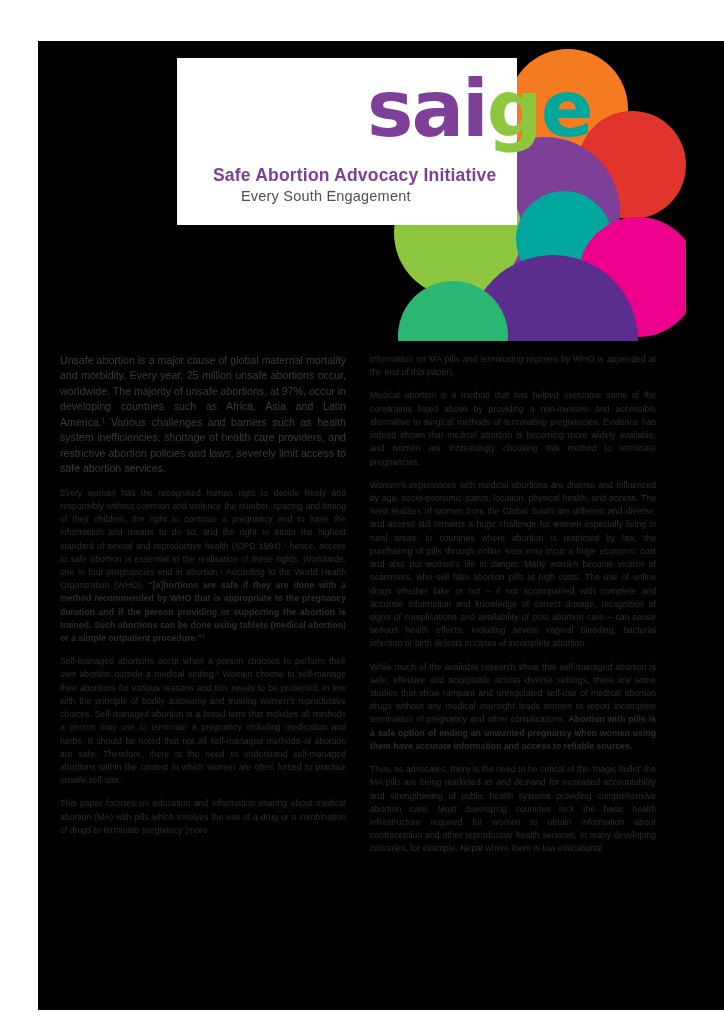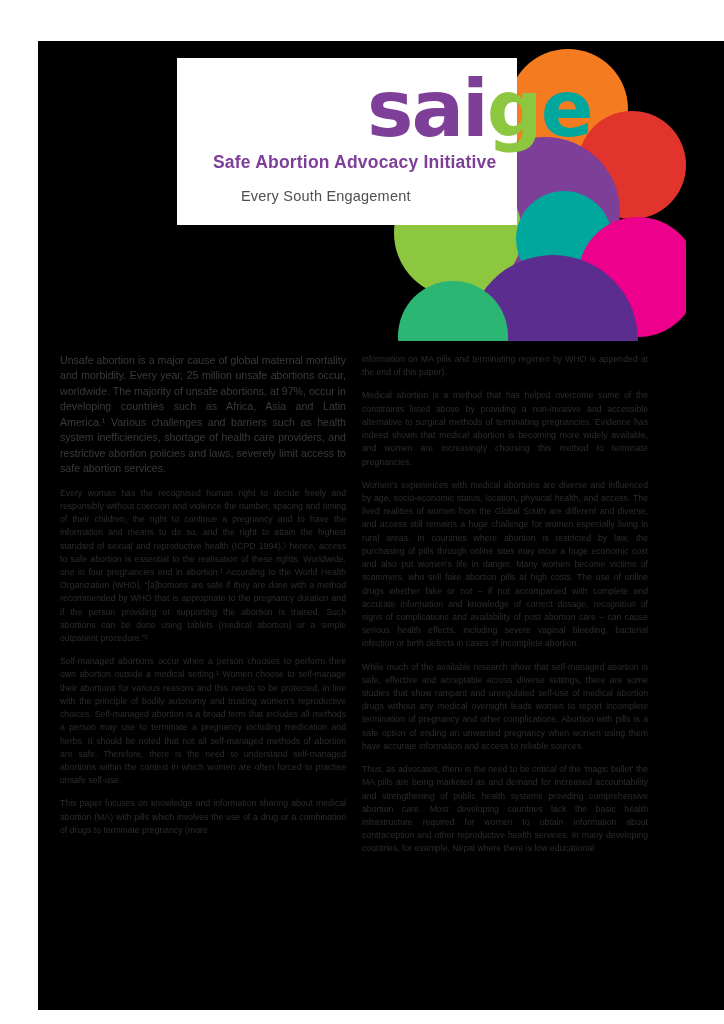--- a/index.html
+++ b/index.html
@@ -73,21 +73,21 @@
     font-weight: 700;
     letter-spacing: -2px;
     line-height: 1;
     color: #7d3f98;
   }
   .wordmark .g-green { color: #8dc63f; }
   .wordmark .e-teal { color: #00a79d; }
   .tagline1 {
     position: absolute;
     left: 36px;
-    top: 94px;
+    top: 107px;
     font-family: "Liberation Sans", sans-serif;
     font-size: 17.5px;
     font-weight: 700;
     color: #7d3f98;
     letter-spacing: 0.2px;
   }
   .tagline2 {
     position: absolute;
     left: 64px;
     top: 130px;
@@ -101,36 +101,36 @@
   
   .body-wrap {
     position: absolute;
     left: 0;
     top: 312px;
     width: 648px;
     height: 657px;
     padding: 0 22px;
     box-sizing: border-box;
     display: flex;
-    gap: 16px;
+    gap: 24px;
   }
   .col {
     width: 286px;
     color: #2c2c2c;
     font-size: 8.7px;
     line-height: 1.52;
     text-align: justify;
   }
   .col p { margin: 0 0 10px 0; }
   .lead {
     font-size: 10.6px;
     line-height: 1.46;
     color: #3a3a3a;
   }
-  .b { font-weight: 400; }
+  .b { font-weight: 700; }
 </style>
 </head>
 <body>
 
 <div class="page">
   <div class="sheet">
 
     <div class="header">
       <div class="header-art">
         <div class="blob b-orange"></div>
@@ -150,21 +150,21 @@
         <div class="tagline2">Every South Engagement</div>
       </div>
     </div>
 
     <div class="body-wrap">
 
       <div class="col">
         <p class="lead">Unsafe abortion is a major cause of global maternal mortality and morbidity. Every year, 25 million unsafe abortions occur, worldwide. The majority of unsafe abortions, at 97%, occur in developing countries such as Africa, Asia and Latin America.¹ Various challenges and barriers such as health system inefficiencies, shortage of health care providers, and restrictive abortion policies and laws, severely limit access to safe abortion services.</p>
         <p><span>Every woman has the recognised human right to decide freely and responsibly without coercion and violence the number, spacing and timing of their children, the right to continue a pregnancy and to have the information and means to do so, and the right to attain the highest standard of sexual and reproductive health (ICPD 1994),¹ hence, access to safe abortion is essential to the realisation of these rights. Worldwide, one in four pregnancies end in abortion.¹ According to the World Health Organization (WHO),</span> <span class="b">“[a]bortions are safe if they are done with a method recommended by WHO that is appropriate to the pregnancy duration and if the person providing or supporting the abortion is trained. Such abortions can be done using tablets (medical abortion) or a simple outpatient procedure.”¹</span></p>
         <p>Self-managed abortions occur when a person chooses to perform their own abortion outside a medical setting.¹ Women choose to self-manage their abortions for various reasons and this needs to be protected, in line with the principle of bodily autonomy and trusting women's reproductive choices. Self-managed abortion is a broad term that includes all methods a person may use to terminate a pregnancy including medication and herbs. It should be noted that not all self-managed methods of abortion are safe. Therefore, there is the need to understand self-managed abortions within the context in which women are often forced to practise unsafe self-use.</p>
-        <p>This paper focuses on knowledge and information sharing about medical abortion (MA) with pills which involves the use of a drug or a combination of drugs to terminate pregnancy (more</p>
+        <p>This paper focuses on education and information sharing about medical abortion (MA) with pills which involves the use of a drug or a combination of drugs to terminate pregnancy (more</p>
       </div>
 
       <div class="col">
         <p>information on MA pills and terminating regimen by WHO is appended at the end of this paper).</p>
         <p>Medical abortion is a method that has helped overcome some of the constraints listed above by providing a non-invasive and accessible alternative to surgical methods of terminating pregnancies. Evidence has indeed shown that medical abortion is becoming more widely available, and women are increasingly choosing this method to terminate pregnancies.</p>
         <p>Women's experiences with medical abortions are diverse and influenced by age, socio-economic status, location, physical health, and access. The lived realities of women from the Global South are different and diverse, and access still remains a huge challenge for women especially living in rural areas. In countries where abortion is restricted by law, the purchasing of pills through online sites may incur a huge economic cost and also put women's life in danger. Many women become victims of scammers, who sell fake abortion pills at high costs. The use of online drugs whether fake or not – if not accompanied with complete and accurate information and knowledge of correct dosage, recognition of signs of complications and availability of post abortion care – can cause serious health effects, including severe vaginal bleeding, bacterial infection or birth defects in cases of incomplete abortion.</p>
         <p><span>While much of the available research show that self-managed abortion is safe, effective and acceptable across diverse settings, there are some studies that show rampant and unregulated self-use of medical abortion drugs without any medical oversight leads women to report incomplete termination of pregnancy and other complications.</span> <span class="b">Abortion with pills is a safe option of ending an unwanted pregnancy when women using them have accurate information and access to reliable sources.</span></p>
         <p>Thus, as advocates, there is the need to be critical of the 'magic bullet' the MA pills are being marketed as and demand for increased accountability and strengthening of public health systems providing comprehensive abortion care. Most developing countries lack the basic health infrastructure required for women to obtain information about contraception and other reproductive health services. In many developing countries, for example, Nepal where there is low educational</p>
       </div>
 

